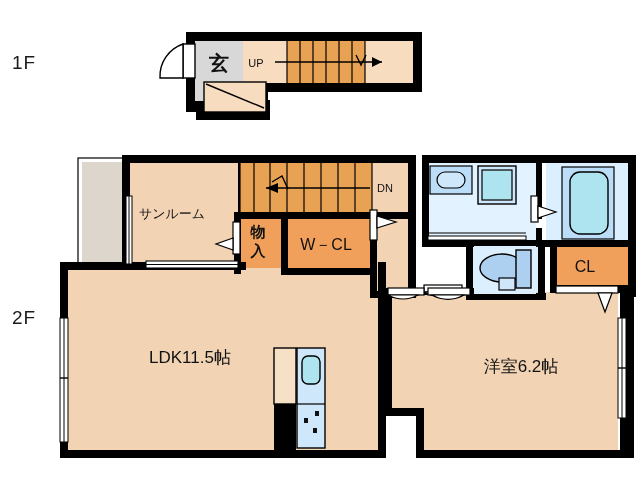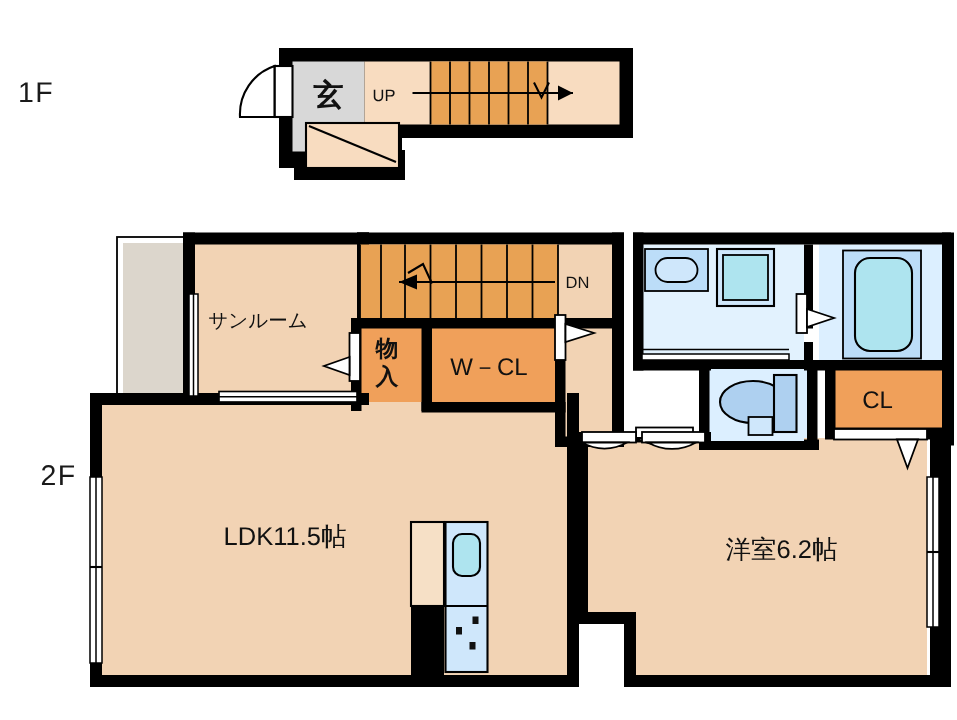--- a/index.html
+++ b/index.html
@@ -16,21 +16,21 @@
   svg{display:block;}
   text{font-family:"Liberation Sans","DejaVu Sans",sans-serif;fill:#111111;}
 </style>
 </head>
 <body>
 
 <div id="plan">
 
   <div class="floor-label" style="left:12px;top:52px;">1F</div>
 
-  <div class="floor-label" style="left:27px;top:307px;">2F</div>
+  <div class="floor-label" style="left:12px;top:307px;">2F</div>
 
   <svg width="638" height="480" viewBox="0 0 638 480">
 
     <g>
 
       <path d="M186,32 L422,32 L422,92 L268,92 L268,112 L186,112 Z" fill="#000000"></path>
       <path d="M196,100 L196,120 L270,120 L270,100 Z" fill="#000000"></path>
 
       <rect x="195" y="41" width="48" height="60" fill="#d8d8d8"></rect>
 

